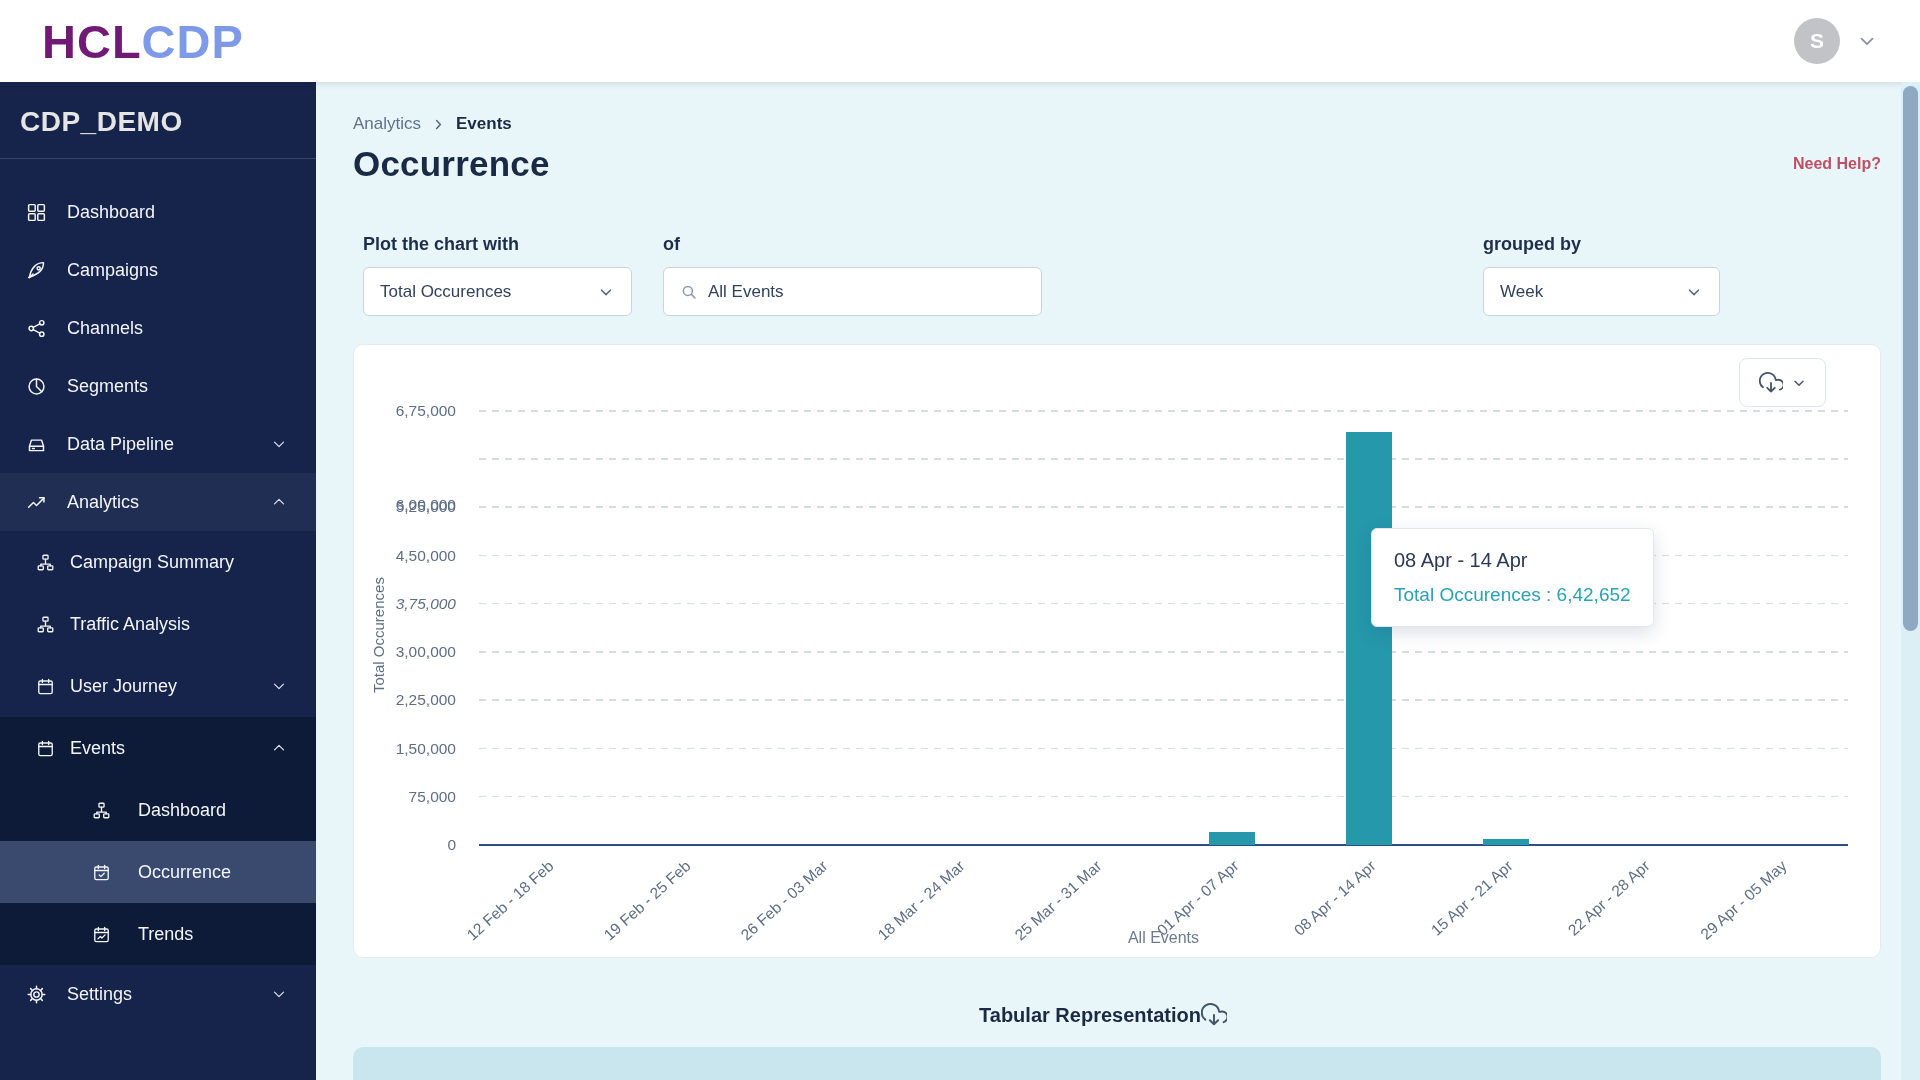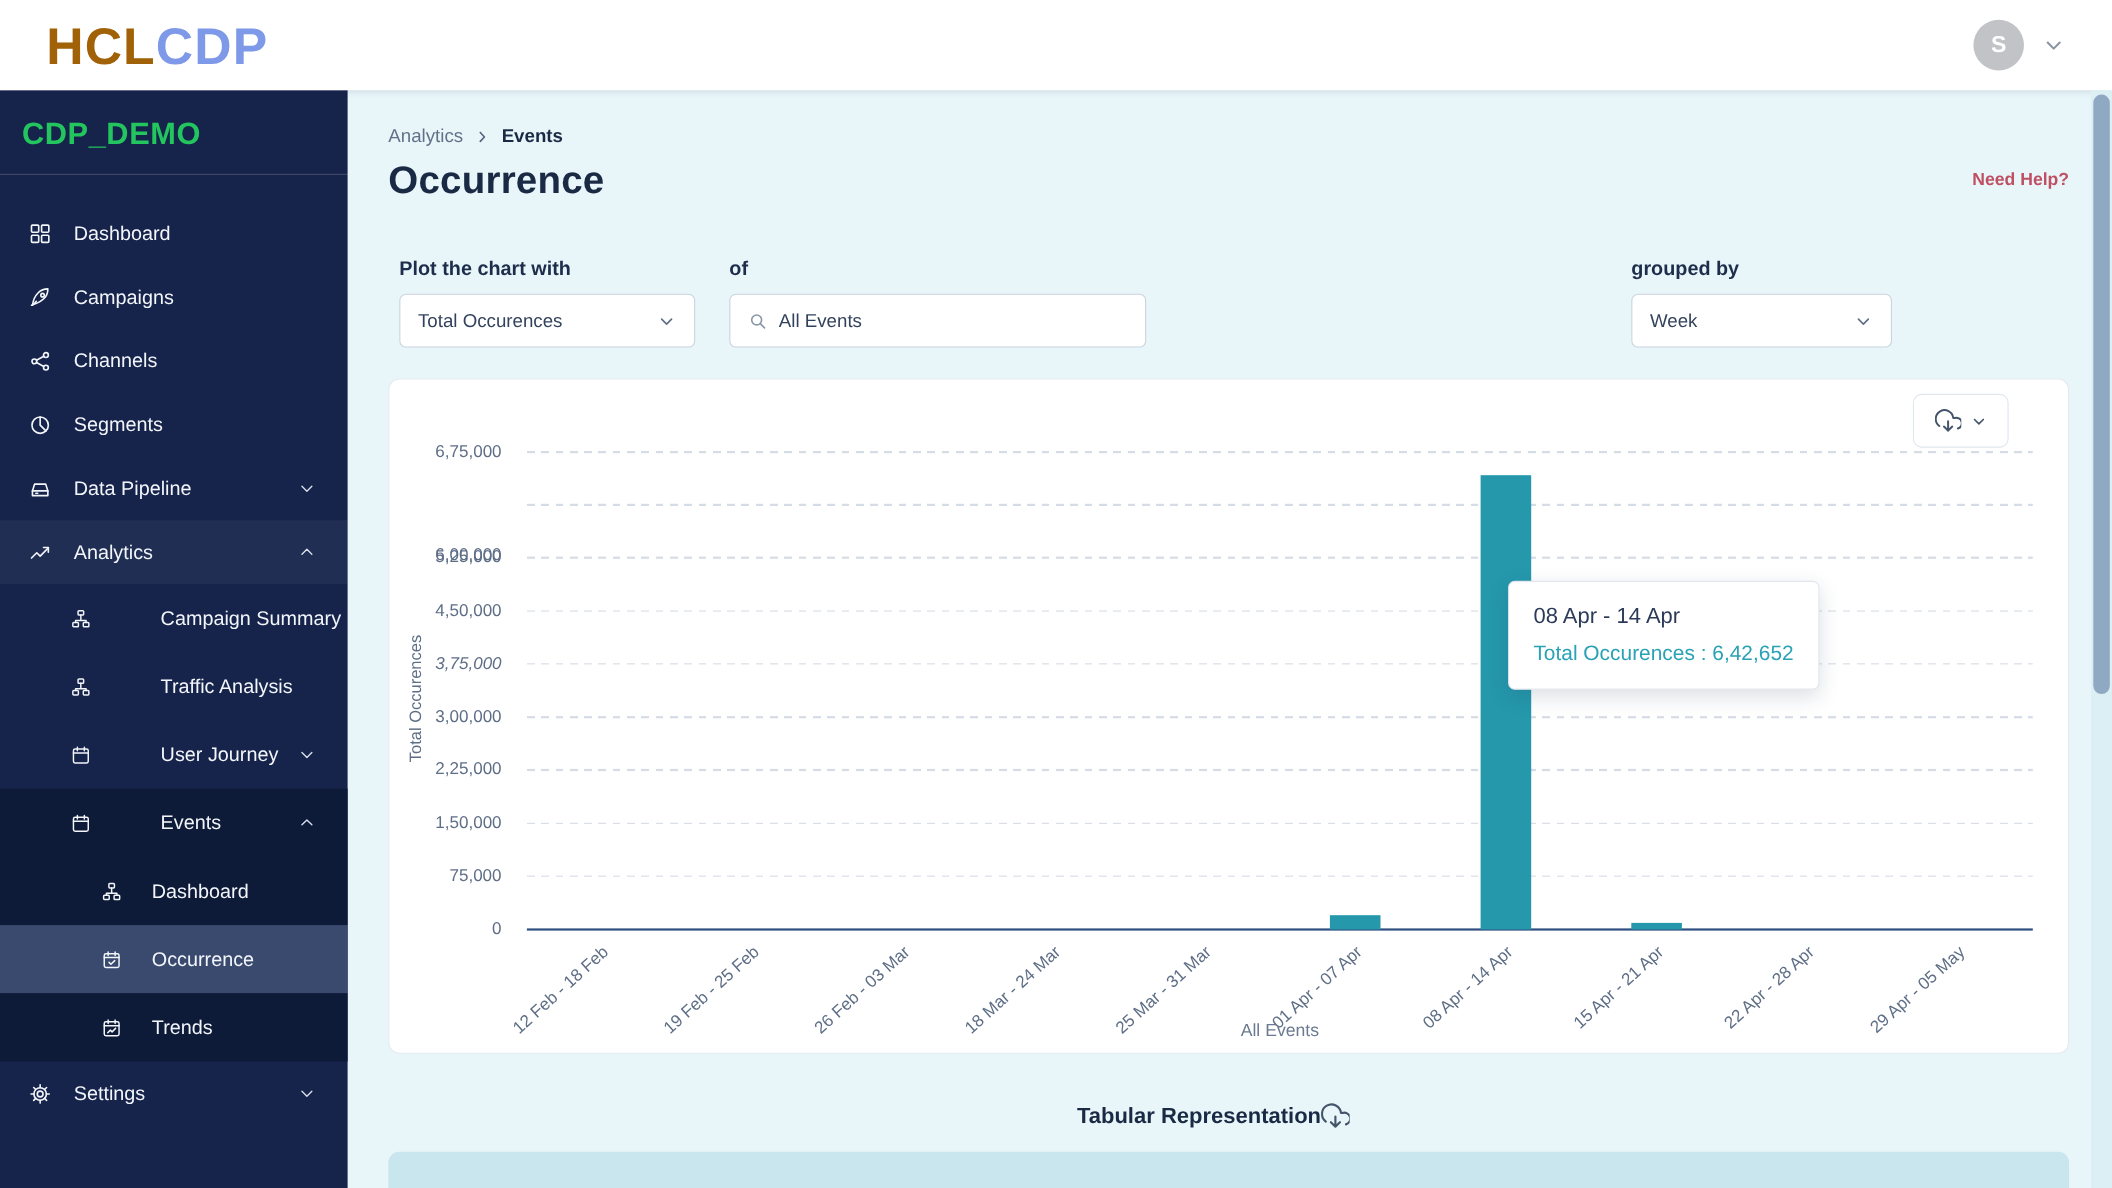--- a/index.html
+++ b/index.html
@@ -4,34 +4,34 @@
 <style>
   * { margin:0; padding:0; box-sizing:border-box; }
   html,body { width:1920px; height:1080px; overflow:hidden; }
   body { font-family:"Liberation Sans", sans-serif; background:#E9F6F9; position:relative; }
 
   
   .topbar { position:absolute; top:0; left:0; width:1920px; height:82px; background:#fff;
             display:flex; align-items:center; justify-content:space-between; padding:0 42px;
             z-index:40; box-shadow:0 2px 6px rgba(21,35,74,.12); }
   .logo { font-size:47px; font-weight:700; letter-spacing:1px; line-height:1; }
-  .logo-primary { color:#a16207; }
+  .logo-primary { color:#701a75; }
   .logo-secondary { color:#7E99E8; }
   .user-menu { display:flex; align-items:center; gap:16px; cursor:pointer; }
   .avatar { width:46px; height:46px; border-radius:50%; background:#C2C3C7; color:#fff;
             display:flex; align-items:center; justify-content:center; font-size:21px; font-weight:700; }
 
   
   .sidebar { position:absolute; top:82px; left:0; width:316px; height:998px; background:#16234A; z-index:30; }
-  .workspace { padding:24px 20px 0 20px; color:#22c55e; font-size:28px; font-weight:700; letter-spacing:.5px; }
+  .workspace { padding:24px 20px 0 20px; color:#e5e5e5; font-size:28px; font-weight:700; letter-spacing:.5px; }
   .side-divider { margin-top:20px; border-bottom:1px solid rgba(255,255,255,.16); }
   .nav { padding-top:24px; }
   .nav-row { position:relative; display:flex; align-items:center; color:#F2F5FA; font-size:18px; cursor:pointer; }
   .nav-row.lvl0 { height:58px; padding-left:26px; }
-  .nav-row.lvl1 { height:62px; padding-left:64px;gap:48px; }
+  .nav-row.lvl1 { height:62px; padding-left:36px; }
   .nav-row.lvl2 { height:62px; padding-left:92px; }
   .nav-row.open { background:rgba(255,255,255,.05); }
   .nav-row.dark { background:#0E1B38; }
   .nav-row.selected { background:#3A4A6F; }
   .nav-icon { display:flex; align-items:center; justify-content:center; }
   .nav-row.lvl0 .nav-icon { margin-right:20px; }
   .nav-row.lvl1 .nav-icon { margin-right:15px; }
   .nav-row.lvl2 .nav-icon { margin-right:27px; }
   .nav-chevron { position:absolute; right:28px; top:50%; transform:translateY(-50%); color:#D7DEEA; display:flex; }
 

